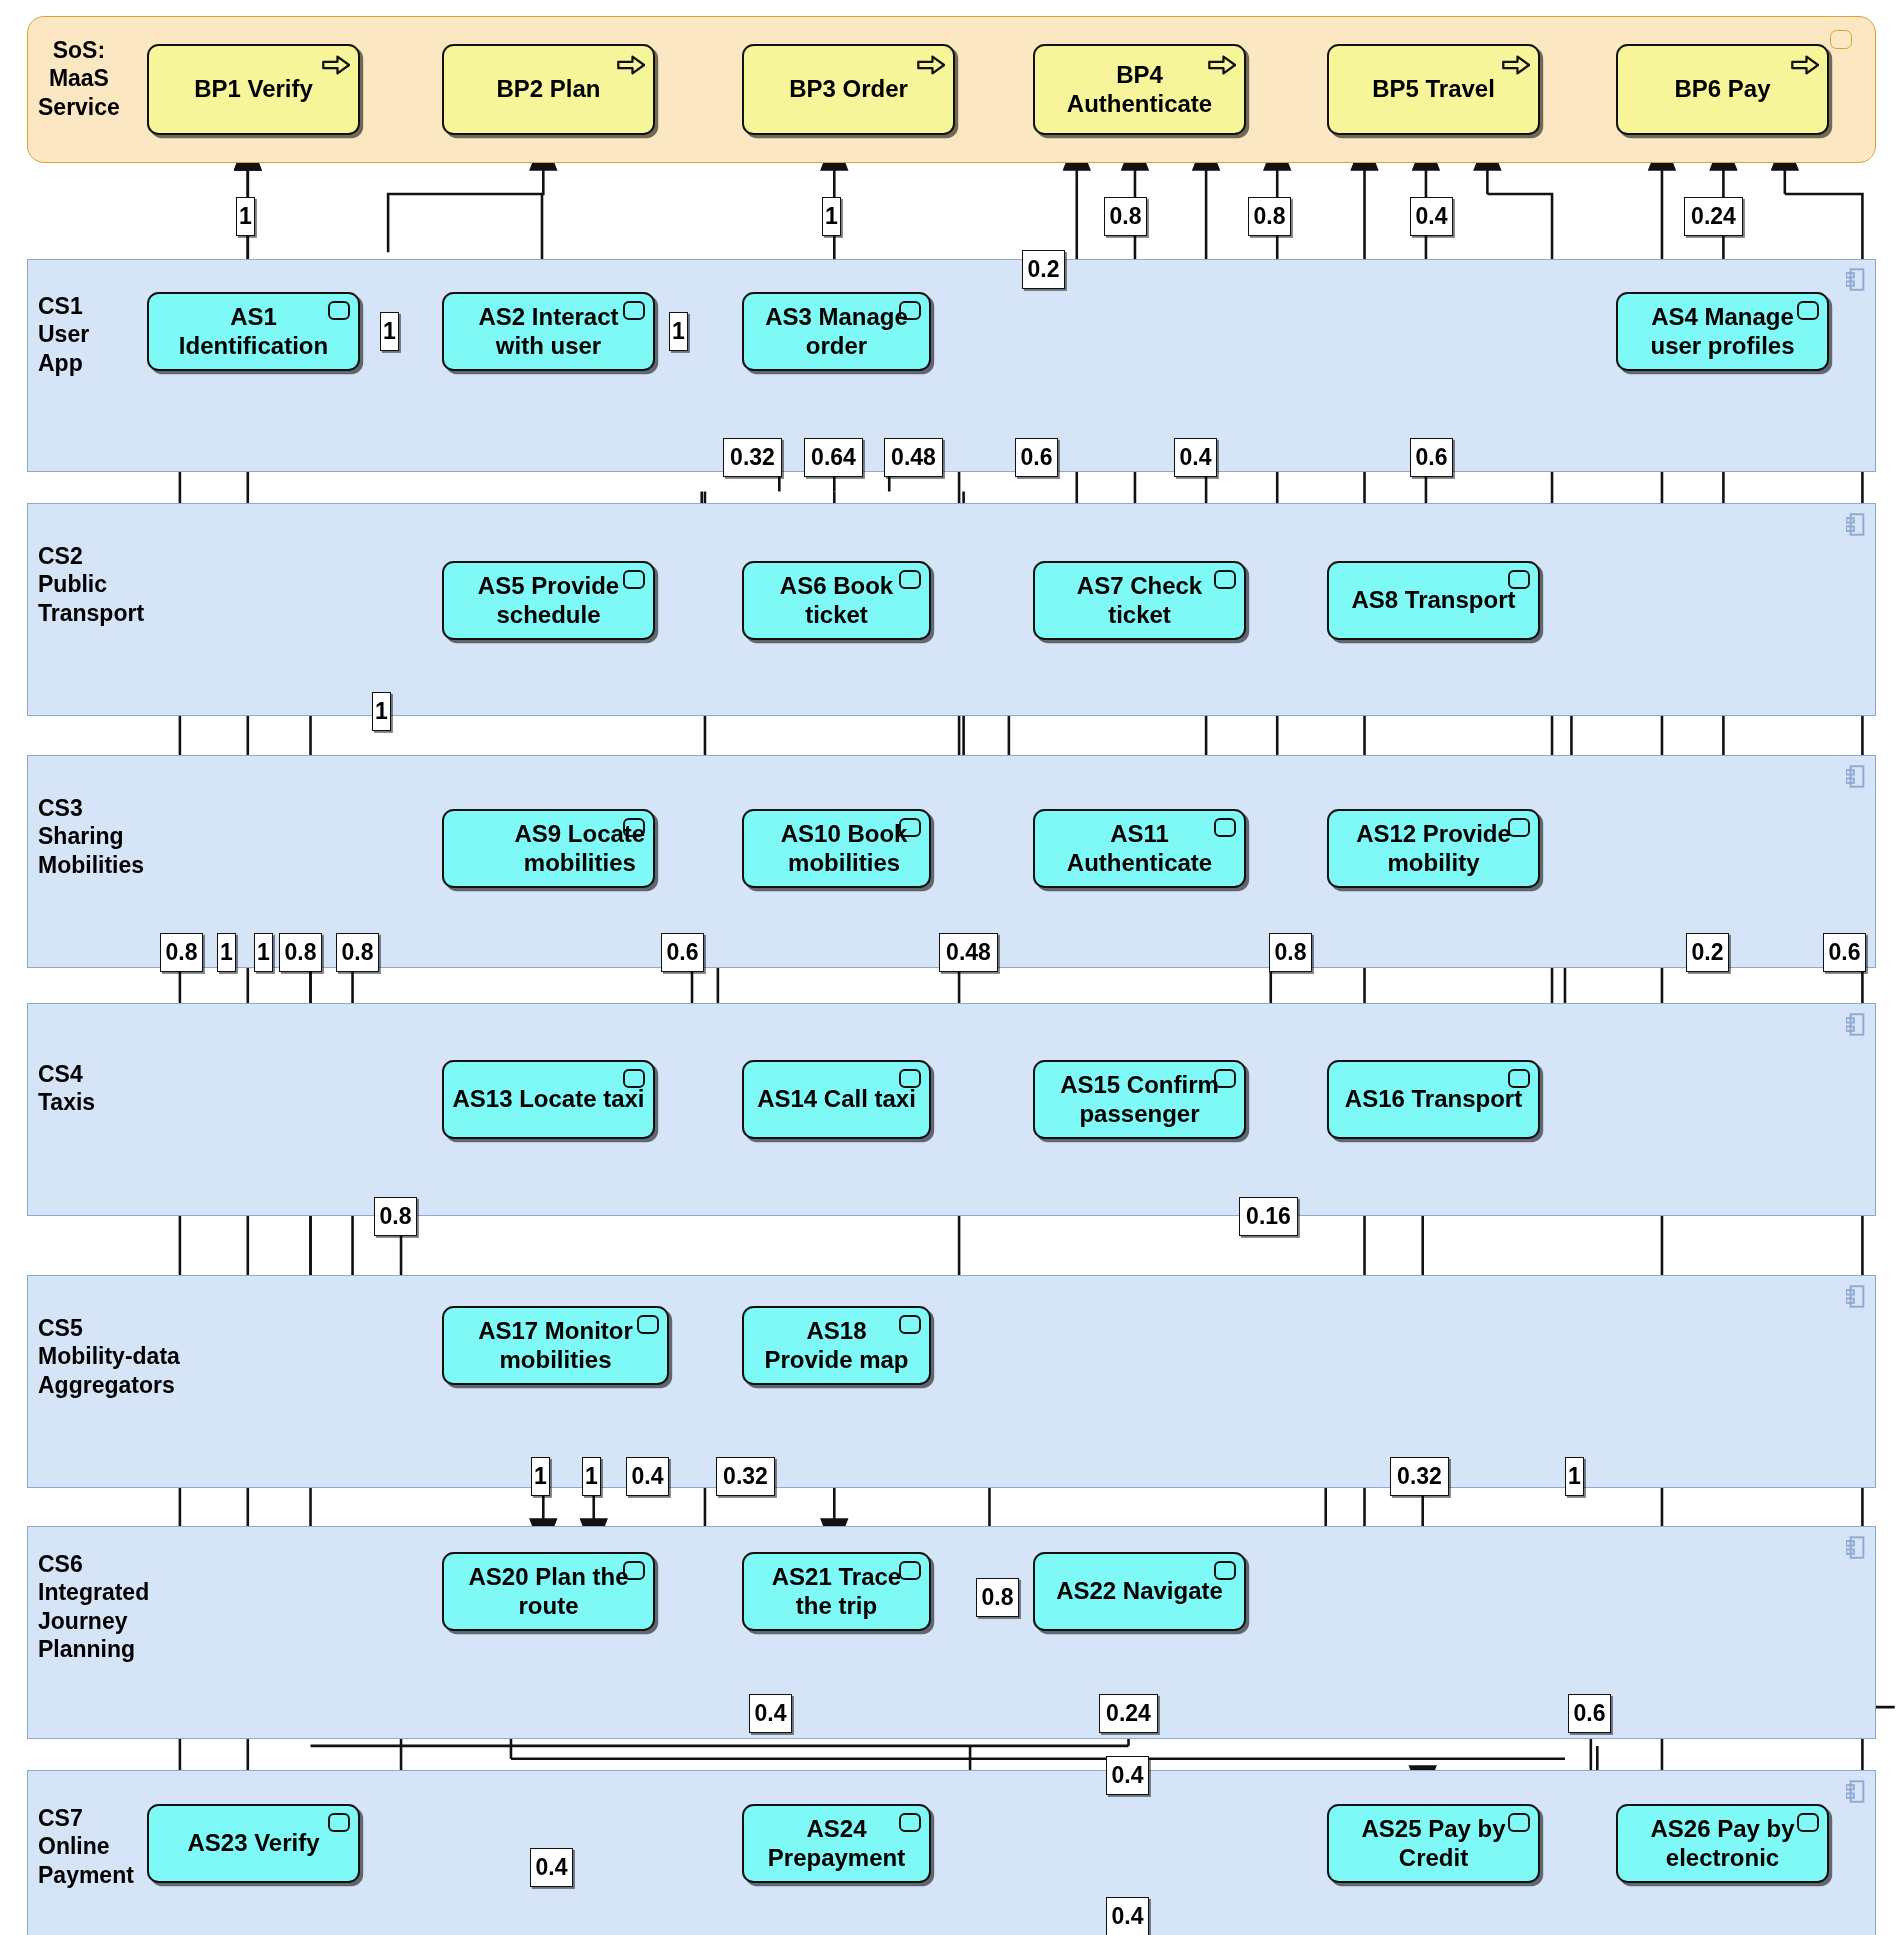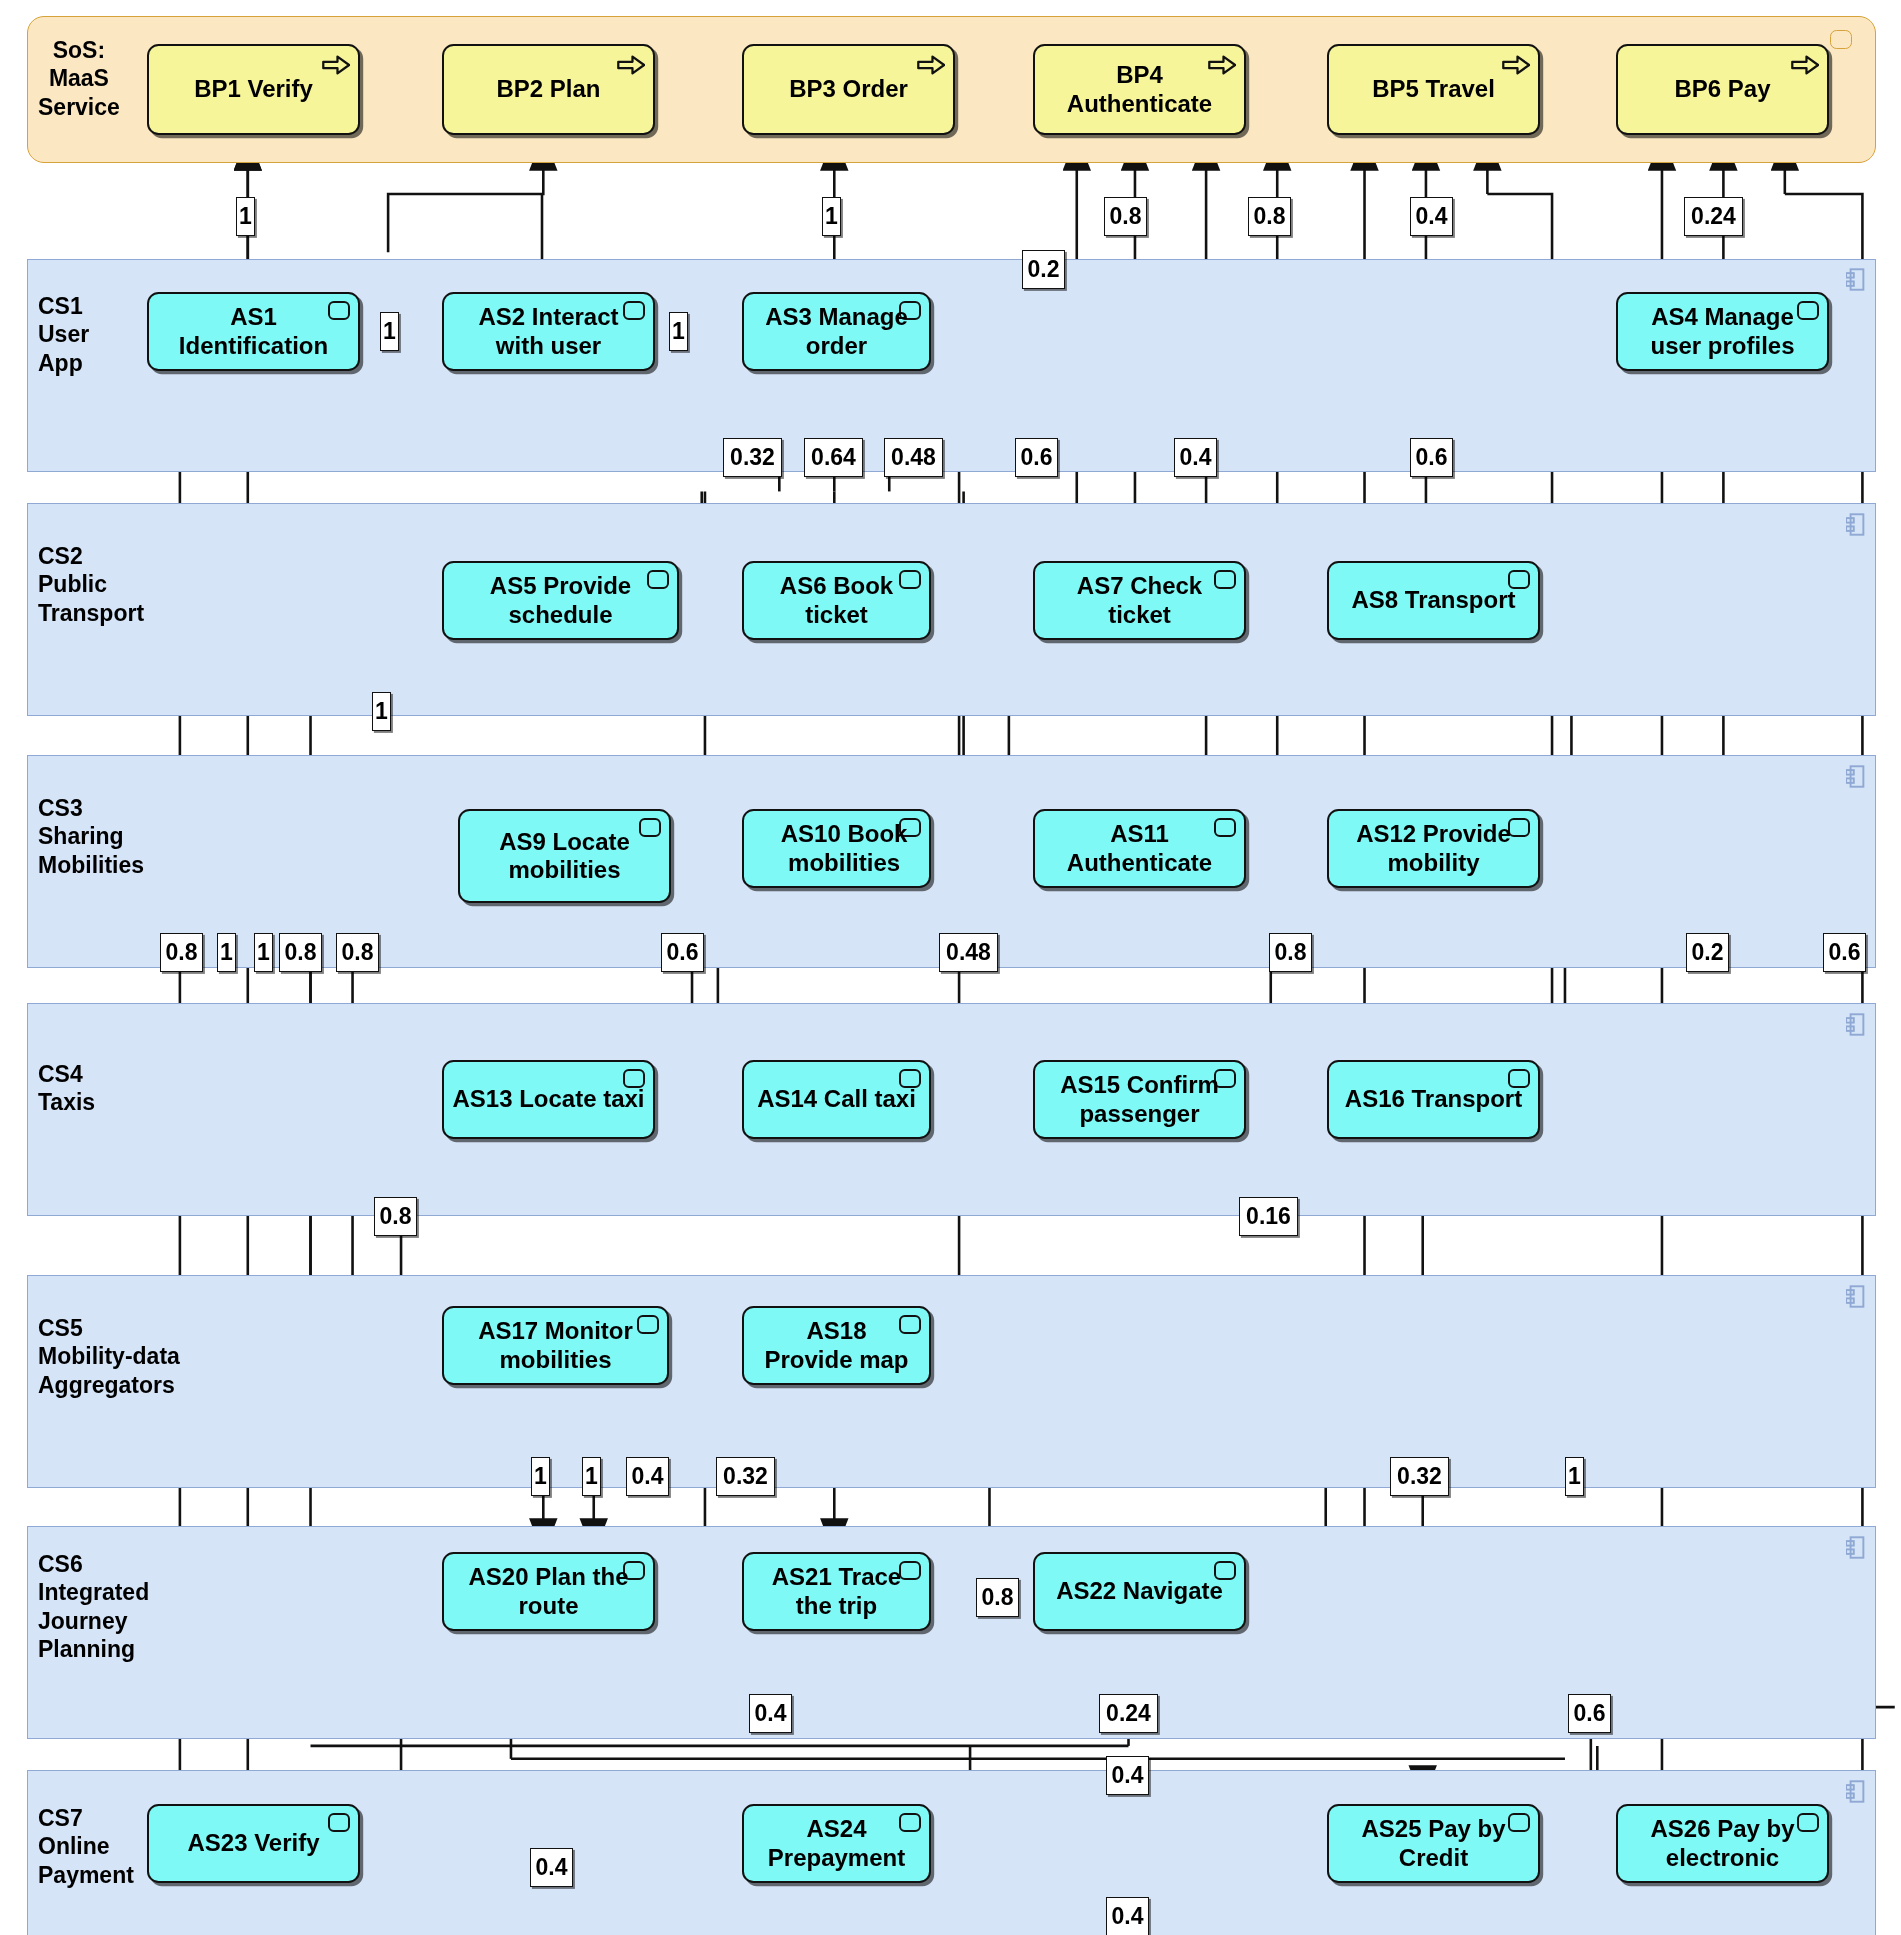--- a/index.html
+++ b/index.html
@@ -349,39 +349,39 @@
     <span class="lbl">AS3 Manage
 order</span>
     <span class="corner"></span>
   </div>
   <div class="node as" style="left:1616px; top:292px; width:213px; height:79px;">
     <span class="lbl">AS4 Manage
 user profiles</span>
     <span class="corner"></span>
   </div>
 
-  <div class="node as" style="left:442px; top:561px; width:237px; height:79px;">
+  <div class="node as" style="left:442px; top:561px; width:213px; height:79px;">
     <span class="lbl">AS5 Provide
 schedule</span>
     <span class="corner"></span>
   </div>
   <div class="node as" style="left:742px; top:561px; width:189px; height:79px;">
     <span class="lbl">AS6 Book ticket</span>
     <span class="corner"></span>
   </div>
   <div class="node as" style="left:1033px; top:561px; width:213px; height:79px;">
     <span class="lbl">AS7 Check ticket</span>
     <span class="corner"></span>
   </div>
   <div class="node as" style="left:1327px; top:561px; width:213px; height:79px;">
     <span class="lbl">AS8 Transport</span>
     <span class="corner"></span>
   </div>
 
-  <div class="node as" style="left:458px; top:809px; width:213px; height:94px;">
+  <div class="node as" style="left:442px; top:809px; width:213px; height:79px;justify-content:flex-end;">
     <span class="lbl">AS9 Locate
 mobilities</span>
     <span class="corner"></span>
   </div>
   <div class="node as" style="left:742px; top:809px; width:189px; height:79px;padding-left:23px;">
     <span class="lbl">AS10 Book
 mobilities</span>
     <span class="corner"></span>
   </div>
   <div class="node as" style="left:1033px; top:809px; width:213px; height:79px;">

